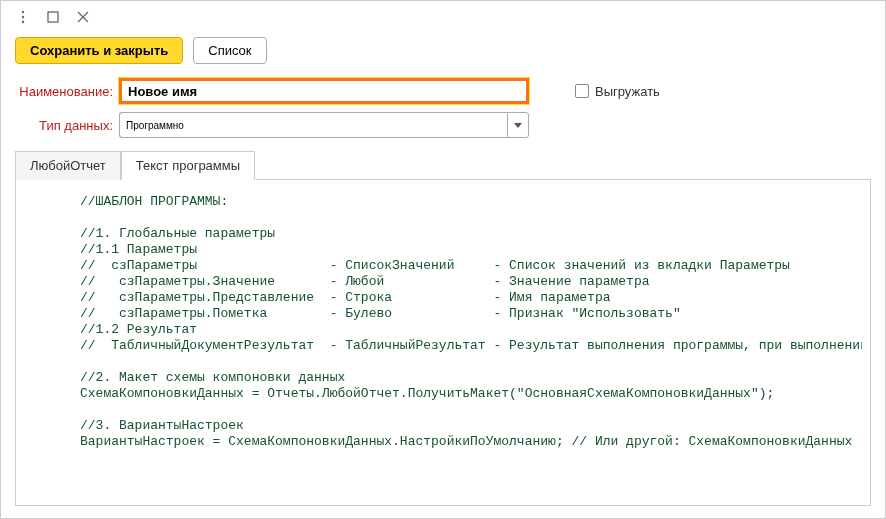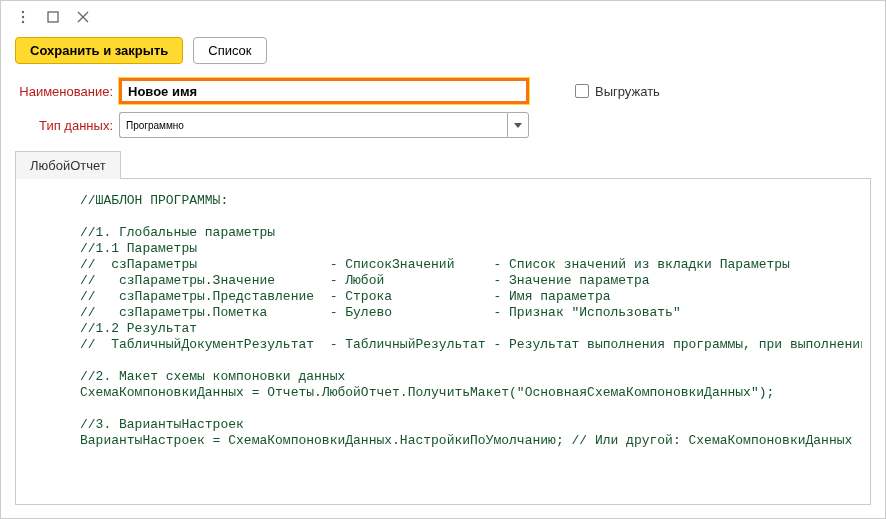--- a/index.html
+++ b/index.html
@@ -203,20 +203,21 @@
     <div class="select-btn">
       <svg width="8" height="5" viewBox="0 0 8 5">
           <path d="M0 0 L4 5 L8 0 Z" fill="#555"></path>
         </svg>
     </div>
   </div>
 </div>
 
 <div class="tabs">
   <div class="tab">ЛюбойОтчет</div>
+  <div class="tab active">Текст программы</div>
 </div>
 
 <div class="tab-content">
   <div class="code-area">//ШАБЛОН ПРОГРАММЫ:
 
 //1. Глобальные параметры
 //1.1 Параметры
 //  сзПараметры                 - СписокЗначений     - Список значений из вкладки Параметры
 //   сзПараметры.Значение       - Любой              - Значение параметра
 //   сзПараметры.Представление  - Строка             - Имя параметра

